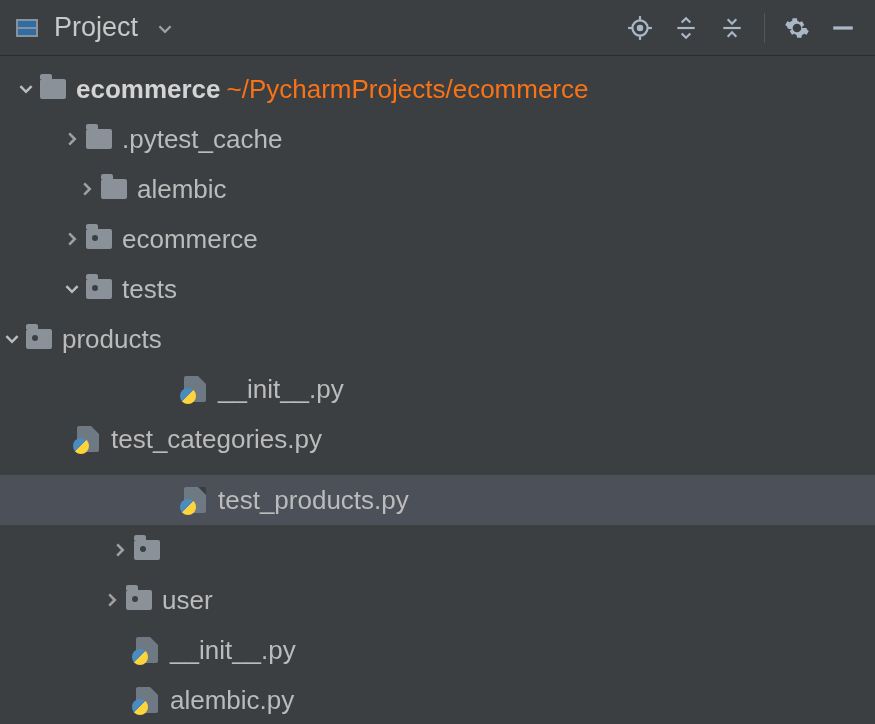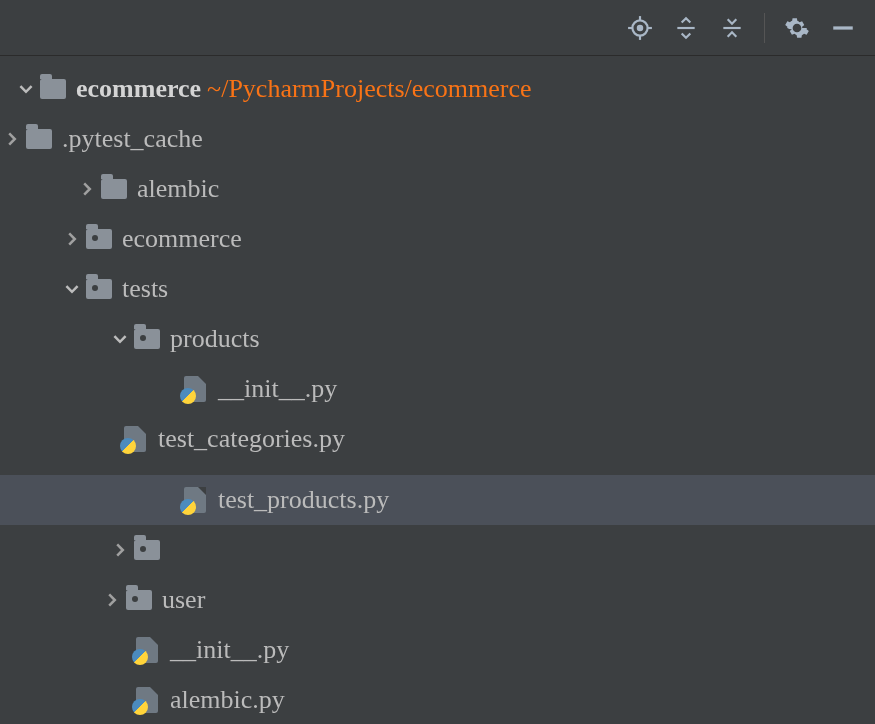--- a/index.html
+++ b/index.html
@@ -41,21 +41,20 @@
     justify-content: center;
     color: #a9b7c6;
     cursor: pointer;
   }
   .tb-sep {
     width:1px; height:30px; background:#555;
   }
   .dropdown-arrow svg { width:14px; height:14px; }
   .tree {
     padding-top: 8px;
-    font-family: Liberation Serif, serif;
   }
   .row {
     display: flex;
     align-items: center;
     height: 50px;
     white-space: nowrap;
     cursor: default;
   }
   .row.selected {
     background: #4b5059;
@@ -135,20 +134,29 @@
     position:absolute;
     left:0;right:0;top:6px;
     height:2px;background:#8a9199;
   }
   .title { color:#c8c8c8; font-size:27px; }
 </style>
 </head>
 <body>
 
 <div class="toolbar">
+  <div class="toolbar-left">
+    <span class="project-box"></span>
+    <span class="title">Project</span>
+    <span class="dropdown-arrow" style="margin-left:12px;">
+      <svg viewBox="0 0 10 10">
+          <path d="M1 3 L5 7 L9 3" fill="none" stroke="#a0a0a0" stroke-width="1.6"></path>
+        </svg>
+    </span>
+  </div>
   <div class="toolbar-right">
     <span class="tb-icon">
       <svg viewBox="0 0 24 24" width="26" height="26" fill="none" stroke="#a9b7c6" stroke-width="2">
         <circle cx="12" cy="12" r="7"></circle>
           <circle cx="12" cy="12" r="2" fill="#a9b7c6"></circle>
         <line x1="12" y1="1" x2="12" y2="5"></line>
           <line x1="12" y1="19" x2="12" y2="23"></line>
         <line x1="1" y1="12" x2="5" y2="12"></line>
           <line x1="19" y1="12" x2="23" y2="12"></line>
       </svg>
@@ -189,131 +197,131 @@
           <path d="M1 3 L5 7 L9 3" fill="none" stroke="#bcbcbc" stroke-width="1.8"></path>
         </svg>
     </span>
     <span class="icon">
         <span class="folder-glyph"></span>
       </span>
     <span class="label bold">ecommerce</span>
     <span class="path">~/PycharmProjects/ecommerce</span>
   </div>
 
+  <div class="row" style="padding-left:60px">
+    <span class="chev">
+      <svg viewBox="0 0 10 10">
+          <path d="M3 1 L7 5 L3 9" fill="none" stroke="#a0a0a0" stroke-width="1.8"></path>
+        </svg>
+    </span>
+    <span class="icon">
+        <span class="folder-glyph"></span>
+      </span>
+    <span class="label">.pytest_cache</span>
+  </div>
+
+  <div class="row" style="padding-left:75px">
+    <span class="chev">
+      <svg viewBox="0 0 10 10">
+          <path d="M3 1 L7 5 L3 9" fill="none" stroke="#a0a0a0" stroke-width="1.8"></path>
+        </svg>
+    </span>
+    <span class="icon">
+        <span class="folder-glyph"></span>
+      </span>
+    <span class="label">alembic</span>
+  </div>
+
+  <div class="row" style="padding-left:60px">
+    <span class="chev">
+      <svg viewBox="0 0 10 10">
+          <path d="M3 1 L7 5 L3 9" fill="none" stroke="#a0a0a0" stroke-width="1.8"></path>
+        </svg>
+    </span>
+    <span class="icon">
+        <span class="folder-glyph pkg"></span>
+      </span>
+    <span class="label">ecommerce</span>
+  </div>
+
+  <div class="row" style="padding-left:60px">
+    <span class="chev">
+      <svg viewBox="0 0 10 10">
+          <path d="M1 3 L5 7 L9 3" fill="none" stroke="#bcbcbc" stroke-width="1.8"></path>
+        </svg>
+    </span>
+    <span class="icon">
+        <span class="folder-glyph pkg"></span>
+      </span>
+    <span class="label">tests</span>
+  </div>
+
   <div class="row" style="">
     <span class="chev">
       <svg viewBox="0 0 10 10">
-          <path d="M3 1 L7 5 L3 9" fill="none" stroke="#a0a0a0" stroke-width="1.8"></path>
-        </svg>
-    </span>
-    <span class="icon">
-        <span class="folder-glyph"></span>
-      </span>
-    <span class="label">.pytest_cache</span>
-  </div>
-
-  <div class="row" style="padding-left:75px">
-    <span class="chev">
-      <svg viewBox="0 0 10 10">
-          <path d="M3 1 L7 5 L3 9" fill="none" stroke="#a0a0a0" stroke-width="1.8"></path>
-        </svg>
-    </span>
-    <span class="icon">
-        <span class="folder-glyph"></span>
-      </span>
-    <span class="label">alembic</span>
-  </div>
-
-  <div class="row" style="padding-left:60px">
-    <span class="chev">
-      <svg viewBox="0 0 10 10">
-          <path d="M3 1 L7 5 L3 9" fill="none" stroke="#a0a0a0" stroke-width="1.8"></path>
-        </svg>
-    </span>
-    <span class="icon">
-        <span class="folder-glyph pkg"></span>
-      </span>
-    <span class="label">ecommerce</span>
-  </div>
-
-  <div class="row" style="padding-left:60px">
-    <span class="chev">
-      <svg viewBox="0 0 10 10">
           <path d="M1 3 L5 7 L9 3" fill="none" stroke="#bcbcbc" stroke-width="1.8"></path>
         </svg>
     </span>
     <span class="icon">
         <span class="folder-glyph pkg"></span>
       </span>
-    <span class="label">tests</span>
+    <span class="label">products</span>
+  </div>
+
+  <div class="row" style="padding-left:180px">
+    <span class="icon">
+        <span class="pyfile"></span>
+      </span>
+    <span class="label">__init__.py</span>
+  </div>
+
+  <div class="row" style="padding-left:73px">
+    <span class="icon">
+        <span class="pyfile"></span>
+      </span>
+    <span class="label">test_categories.py</span>
+  </div>
+
+  <div class="row selected" style="padding-left:180px">
+    <span class="icon">
+        <span class="pyfile"></span>
+      </span>
+    <span class="label">test_products.py</span>
   </div>
 
   <div class="row" style="padding-left:108px">
     <span class="chev">
       <svg viewBox="0 0 10 10">
-          <path d="M1 3 L5 7 L9 3" fill="none" stroke="#bcbcbc" stroke-width="1.8"></path>
-        </svg>
-    </span>
-    <span class="icon">
-        <span class="folder-glyph pkg"></span>
-      </span>
-    <span class="label">products</span>
-  </div>
-
-  <div class="row" style="padding-left:180px">
+          <path d="M3 1 L7 5 L3 9" fill="none" stroke="#a0a0a0" stroke-width="1.8"></path>
+        </svg>
+    </span>
+    <span class="icon">
+        <span class="folder-glyph pkg"></span>
+      </span>
+  </div>
+
+  <div class="row" style="padding-left:100px">
+    <span class="chev">
+      <svg viewBox="0 0 10 10">
+          <path d="M3 1 L7 5 L3 9" fill="none" stroke="#a0a0a0" stroke-width="1.8"></path>
+        </svg>
+    </span>
+    <span class="icon">
+        <span class="folder-glyph pkg"></span>
+      </span>
+    <span class="label">user</span>
+  </div>
+
+  <div class="row" style="padding-left:132px">
     <span class="icon">
         <span class="pyfile"></span>
       </span>
     <span class="label">__init__.py</span>
   </div>
 
-  <div class="row" style="padding-left:120px">
-    <span class="icon">
-        <span class="pyfile"></span>
-      </span>
-    <span class="label">test_categories.py</span>
-  </div>
-
-  <div class="row selected" style="padding-left:180px">
-    <span class="icon">
-        <span class="pyfile"></span>
-      </span>
-    <span class="label">test_products.py</span>
-  </div>
-
-  <div class="row" style="padding-left:108px">
-    <span class="chev">
-      <svg viewBox="0 0 10 10">
-          <path d="M3 1 L7 5 L3 9" fill="none" stroke="#a0a0a0" stroke-width="1.8"></path>
-        </svg>
-    </span>
-    <span class="icon">
-        <span class="folder-glyph pkg"></span>
-      </span>
-  </div>
-
-  <div class="row" style="padding-left:100px">
-    <span class="chev">
-      <svg viewBox="0 0 10 10">
-          <path d="M3 1 L7 5 L3 9" fill="none" stroke="#a0a0a0" stroke-width="1.8"></path>
-        </svg>
-    </span>
-    <span class="icon">
-        <span class="folder-glyph pkg"></span>
-      </span>
-    <span class="label">user</span>
-  </div>
-
   <div class="row" style="padding-left:132px">
     <span class="icon">
         <span class="pyfile"></span>
       </span>
-    <span class="label">__init__.py</span>
-  </div>
-
-  <div class="row" style="padding-left:132px">
-    <span class="icon">
-        <span class="pyfile"></span>
-      </span>
     <span class="label">alembic.py</span>
   </div>
 
 </div>
 
 </body></html>

